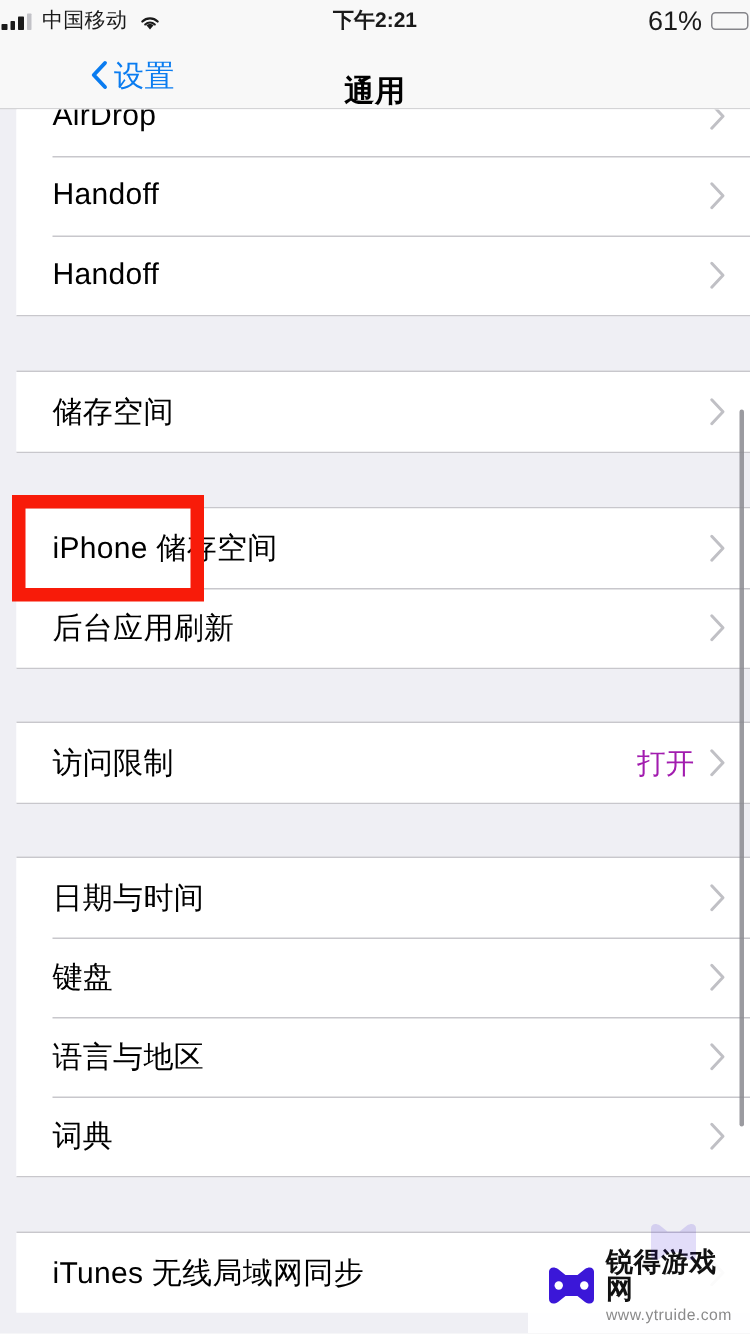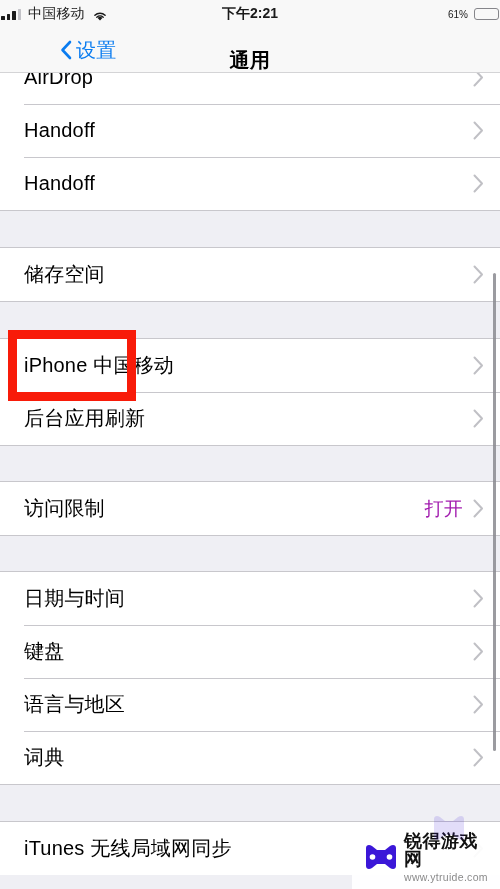--- a/index.html
+++ b/index.html
@@ -74,21 +74,21 @@
   .sb-right {
     margin-left: auto;
     display: flex;
     align-items: center;
     gap: 6px;
     flex: 0 0 auto;
     position: relative;
     z-index: 2;
   }
   .batt-pct {
-    font-size: 10px;
+    font-size: 18px;
     color: #1a1a1a;
   }
   .battery {
     width: 25px;
     height: 12px;
     border: 1.3px solid #85858a;
     border-radius: 3px;
     position: relative;
     box-sizing: border-box;
     padding: 1.2px;
@@ -149,20 +149,21 @@
     pointer-events: none;
     margin-top: 21px;
   }
 
   
   .scroller {
     position: relative;
     height: 817px;
     overflow: hidden;
     background: #efeff4;
+    padding-left: 11px;
   }
   .gap {
     background: #efeff4;
   }
   .group {
     background: #ffffff;
     border-top: 0.5px solid #c8c7cc;
     border-bottom: 0.5px solid #c8c7cc;
   }
   .row {
@@ -363,21 +364,21 @@
           <div class="row">
             <span class="row-label">储存空间</span>
             <span class="chev"><svg width="11" height="19" viewBox="0 0 11 19">
                 <path d="M1.5 1.5 L9 9.5 L1.5 17.5" stroke="#c0c0c5" stroke-width="2" fill="none" stroke-linecap="round" stroke-linejoin="round"></path>
               </svg></span>
           </div>
         </div>
         <div class="gap" style="height: 36px;"></div>
         <div class="group">
           <div class="row">
-            <span class="row-label">iPhone 中国移动</span>
+            <span class="row-label">iPhone 储存空间</span>
             <span class="chev"><svg width="11" height="19" viewBox="0 0 11 19">
                 <path d="M1.5 1.5 L9 9.5 L1.5 17.5" stroke="#c0c0c5" stroke-width="2" fill="none" stroke-linecap="round" stroke-linejoin="round"></path>
               </svg></span>
           </div>
           <div class="row">
             <span class="row-label">后台应用刷新</span>
             <span class="chev"><svg width="11" height="19" viewBox="0 0 11 19">
                 <path d="M1.5 1.5 L9 9.5 L1.5 17.5" stroke="#c0c0c5" stroke-width="2" fill="none" stroke-linecap="round" stroke-linejoin="round"></path>
               </svg></span>
           </div>

